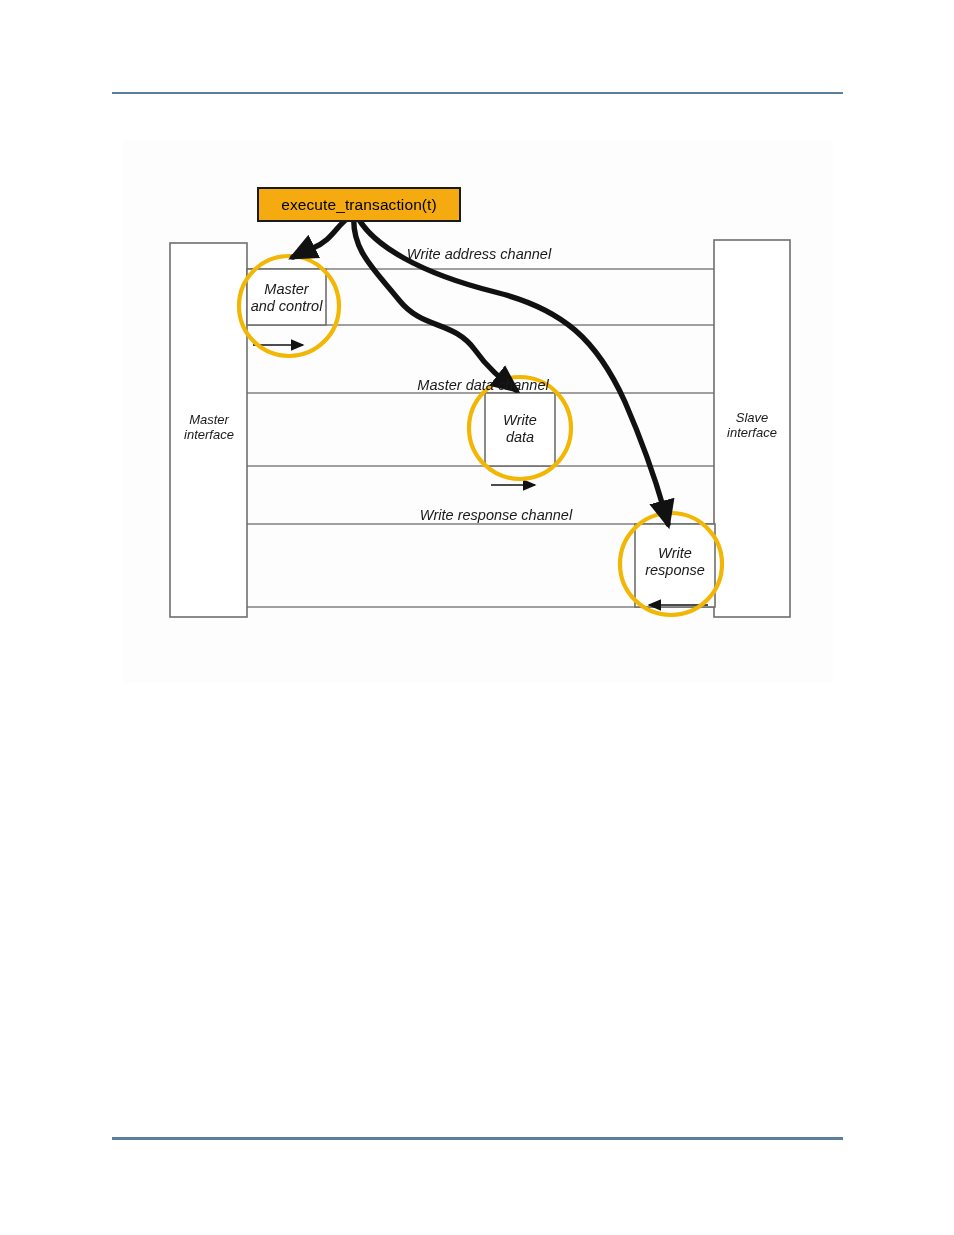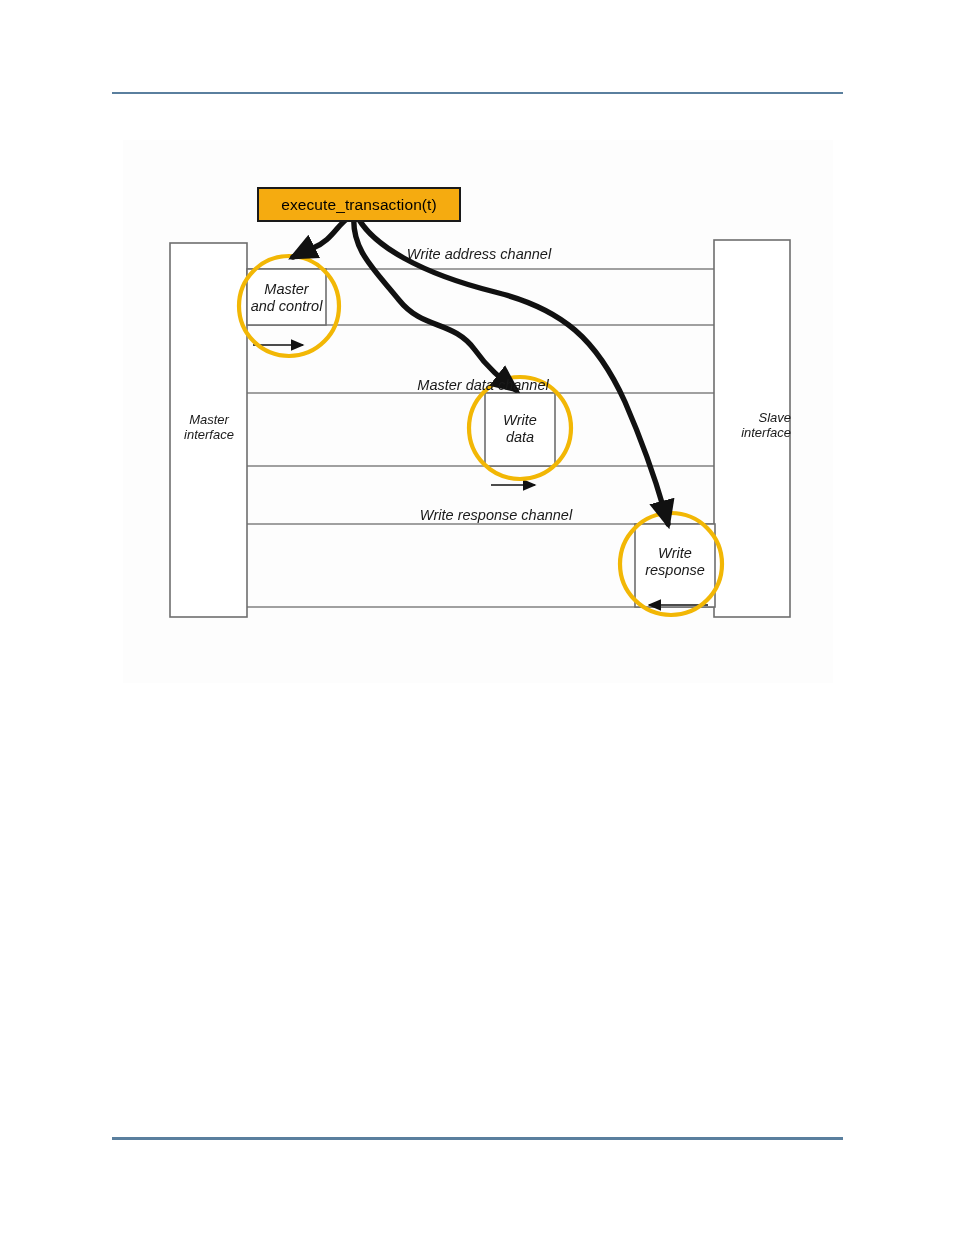--- a/index.html
+++ b/index.html
@@ -138,21 +138,21 @@
 
     <div class="dtext ch-label" style="left:256px; top:106px; width:200px;">Write address channel</div>
 
     <div class="dtext ch-label" style="left:260px; top:237px; width:200px;">Master data channel</div>
 
     <div class="dtext ch-label" style="left:263px; top:367px; width:220px;">Write response channel</div>
 
     <div class="dtext iface-label" style="left:45px; top:272px; width:82px;">Master
 interface</div>
 
-    <div class="dtext iface-label" style="left:590px; top:270px; width:78px;text-align:right;">Slave
+    <div class="dtext iface-label" style="left:590px; top:270px; width:78px;">Slave
 interface</div>
 
     <div class="dtext box-label" style="left:122px; top:141px; width:83px;">Master
 and control</div>
 
     <div class="dtext box-label" style="left:361px; top:272px; width:72px;">Write
 data</div>
 
     <div class="dtext box-label" style="left:510px; top:405px; width:84px;">Write
 response</div>

